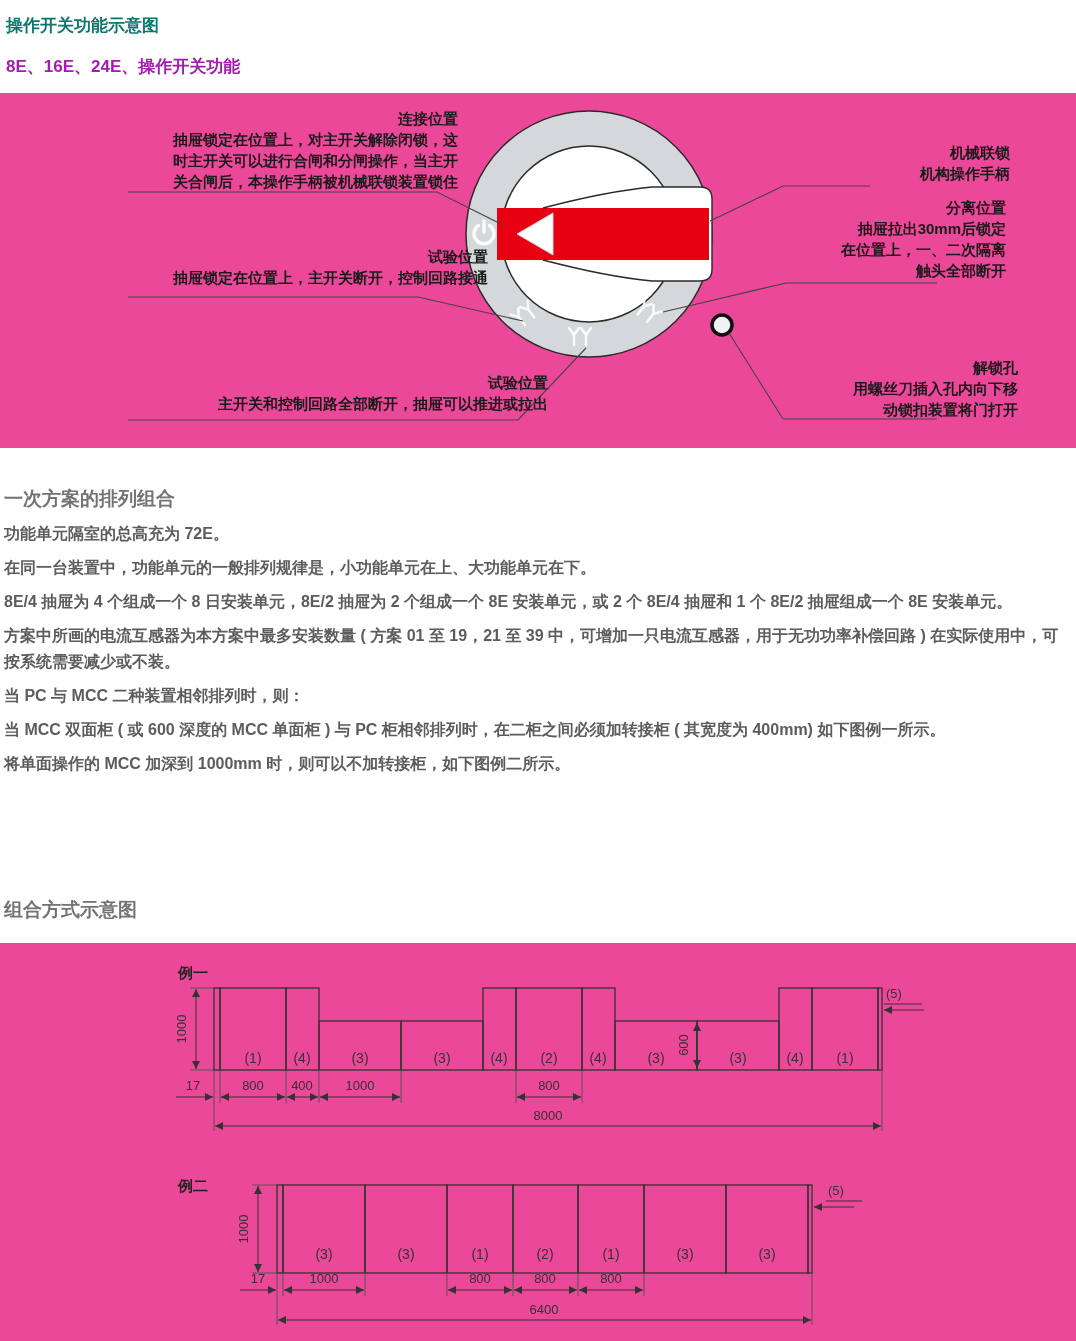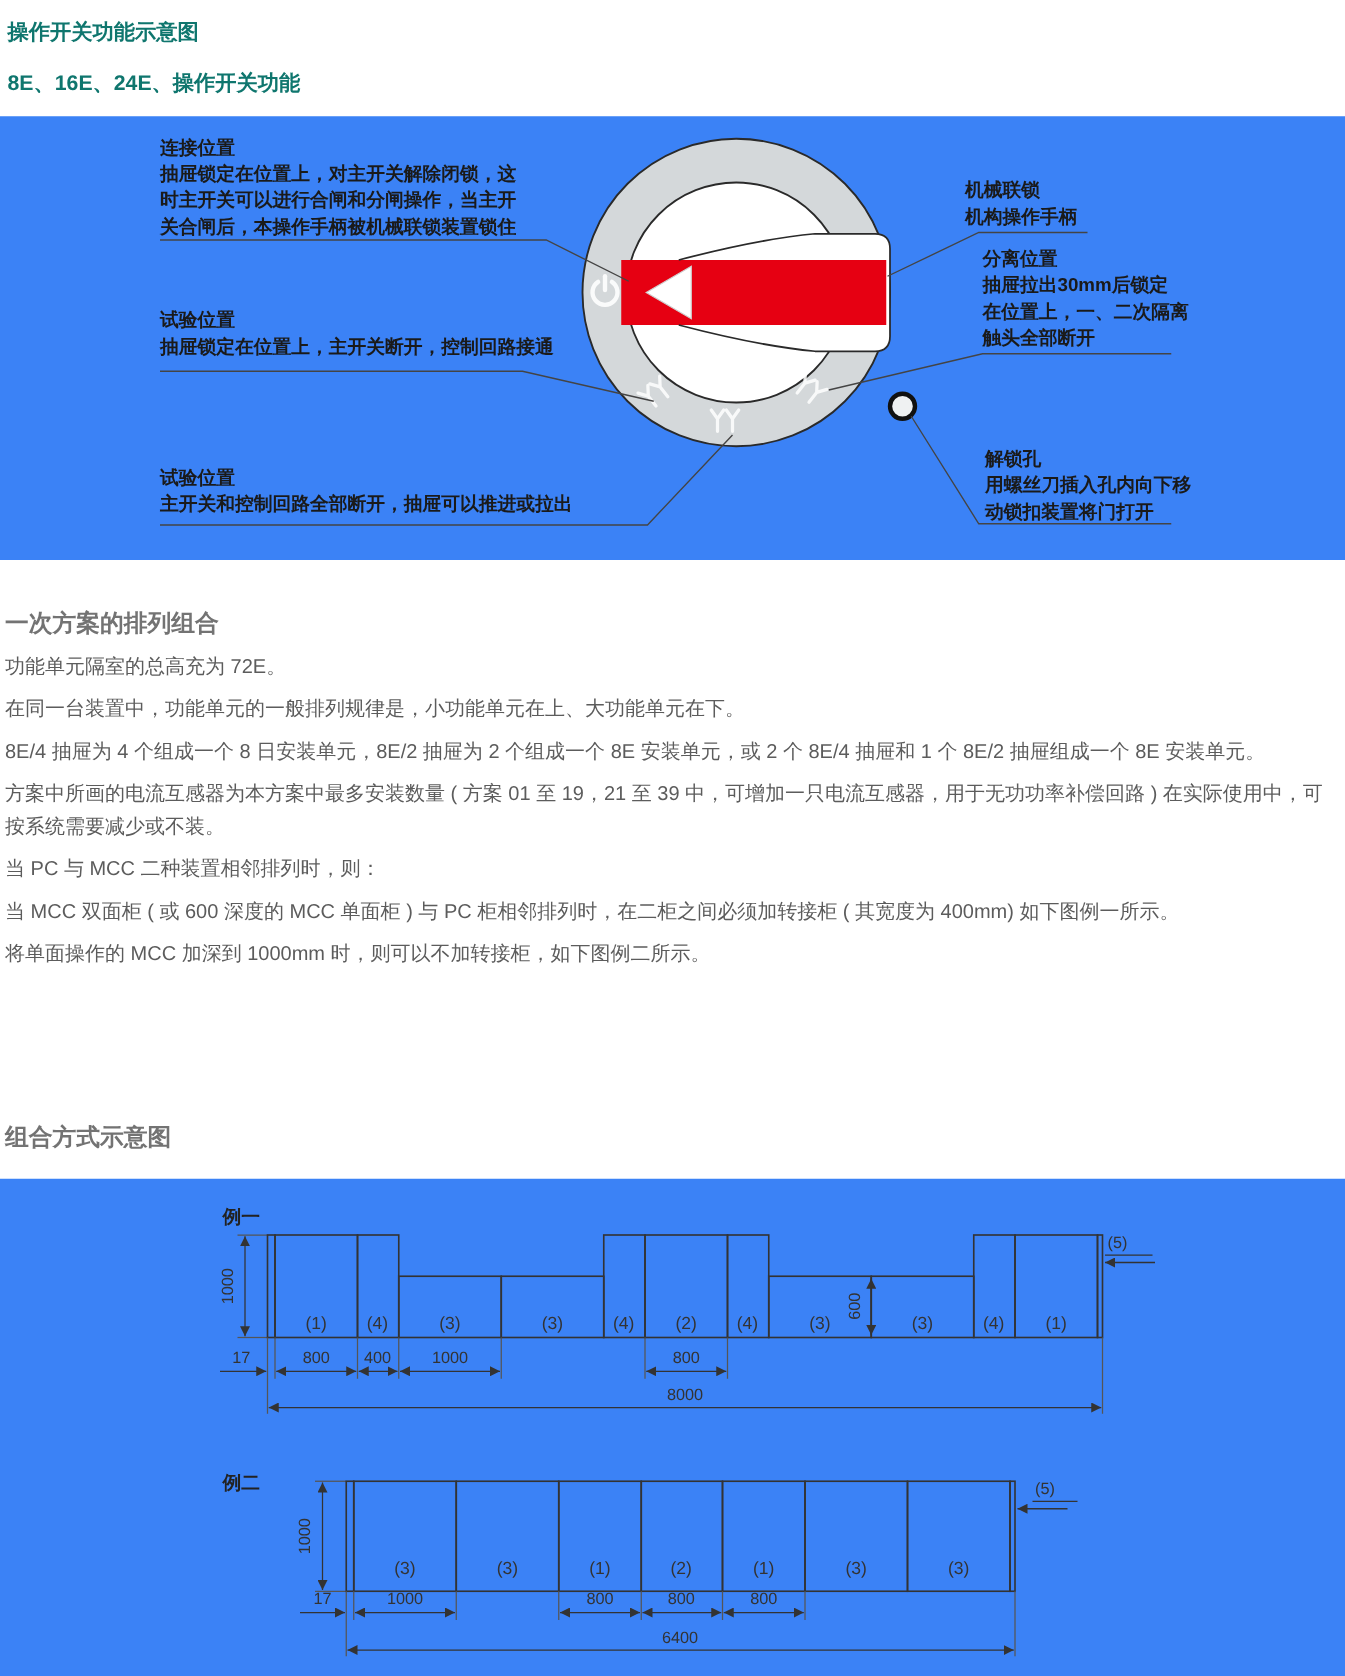--- a/index.html
+++ b/index.html
@@ -1,22 +1,22 @@
 <!DOCTYPE html>
 <html><head>
 <meta charset="utf-8">
 <style>
   html,body{margin:0;padding:0;background:#fff;}
   .page{position:relative;width:1076px;height:1341px;background:#ffffff;overflow:hidden;
         font-family:"Liberation Sans","DejaVu Sans",sans-serif;}
   .abs{position:absolute;}
   .h-green{color:#0f766e;font-weight:bold;font-size:17px;}
   .h-green-lg{color:#737373;font-weight:bold;font-size:19px;}
-  .h-black{color:#0f766e;font-weight:bold;font-size:17px;}
-  .panel{background:#3b82f6;}
+  .h-black{color:#a21caf;font-weight:bold;font-size:17px;}
+  .panel{background:#ec4899;text-align:right;}
   .callout{font-size:15px;line-height:21px;font-weight:bold;color:#1a1a1a;}
   .callout .body{white-space:pre-line;}
   .paras{width:1070px;}
   .paras p{margin:0 0 8px 0;font-size:16px;line-height:26px;color:#5c5c5c;}
   svg text{font-family:"Liberation Sans","DejaVu Sans",sans-serif;fill:#333;}
   .dim{font-size:13px;}
   .unit{font-size:14px;}
   .exlabel{font-size:15px;font-weight:bold;fill:#222;}
 </style>
 </head>
@@ -82,38 +82,38 @@
     </div>
     <div class="abs callout" style="left:128px;top:153px;width:360px;">
       <div>试验位置</div>
       <div class="body">抽屉锁定在位置上，主开关断开，控制回路接通</div>
     </div>
     <div class="abs callout" style="left:128px;top:279px;width:420px;">
       <div>试验位置</div>
       <div class="body">主开关和控制回路全部断开，抽屉可以推进或拉出</div>
     </div>
 
-    <div class="abs callout body" style="left:772px;top:49px;width:220px;white-space:pre-line;">机械联锁
+    <div class="abs callout body" style="left:790px;top:49px;width:220px;white-space:pre-line;">机械联锁
 机构操作手柄</div>
     <div class="abs callout" style="left:786px;top:104px;width:220px;">
       <div>分离位置</div>
       <div class="body">抽屉拉出30mm后锁定
 在位置上，一、二次隔离
 触头全部断开</div>
     </div>
     <div class="abs callout" style="left:788px;top:264px;width:230px;">
       <div>解锁孔</div>
       <div class="body">用螺丝刀插入孔内向下移
 动锁扣装置将门打开</div>
     </div>
   </div>
 
   <div class="abs h-green-lg" style="left:4px;top:486px;">一次方案的排列组合</div>
 
-  <div class="abs paras" style="left:4px;top:521px;">
+  <div class="abs paras" style="left:4px;top:521px;font-weight:bold;">
     <p>功能单元隔室的总高充为 72E。</p>
     <p>在同一台装置中，功能单元的一般排列规律是，小功能单元在上、大功能单元在下。</p>
     <p>8E/4 抽屉为 4 个组成一个 8 日安装单元，8E/2 抽屉为 2 个组成一个 8E 安装单元，或 2 个 8E/4 抽屉和 1 个 8E/2 抽屉组成一个 8E 安装单元。</p>
     <p>方案中所画的电流互感器为本方案中最多安装数量 ( 方案 01 至 19，21 至 39 中，可增加一只电流互感器，用于无功功率补偿回路 ) 在实际使用中，可按系统需要减少或不装。</p>
     <p>当 PC 与 MCC 二种装置相邻排列时，则：</p>
     <p>当 MCC 双面柜 ( 或 600 深度的 MCC 单面柜 ) 与 PC 柜相邻排列时，在二柜之间必须加转接柜 ( 其宽度为 400mm) 如下图例一所示。</p>
     <p>将单面操作的 MCC 加深到 1000mm 时，则可以不加转接柜，如下图例二所示。</p>
   </div>
 
   <div class="abs h-green-lg" style="left:4px;top:897px;">组合方式示意图</div>

